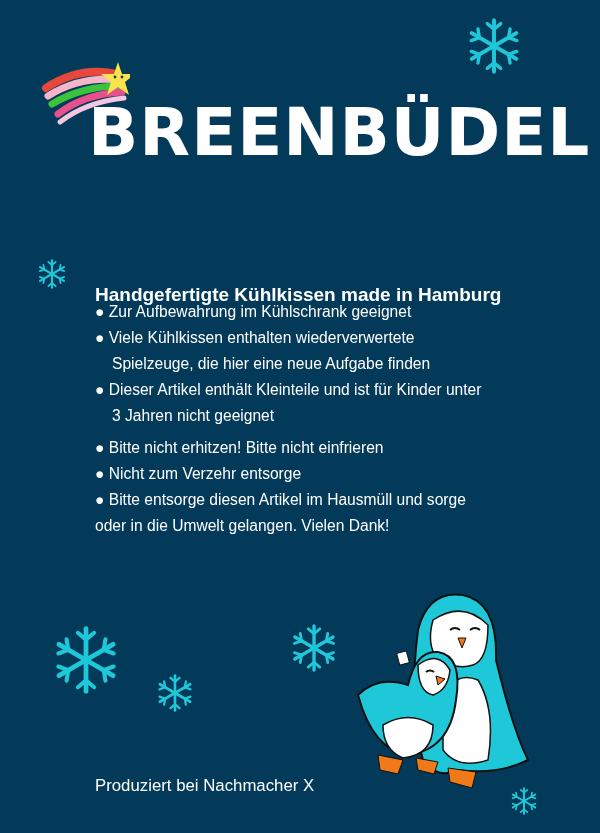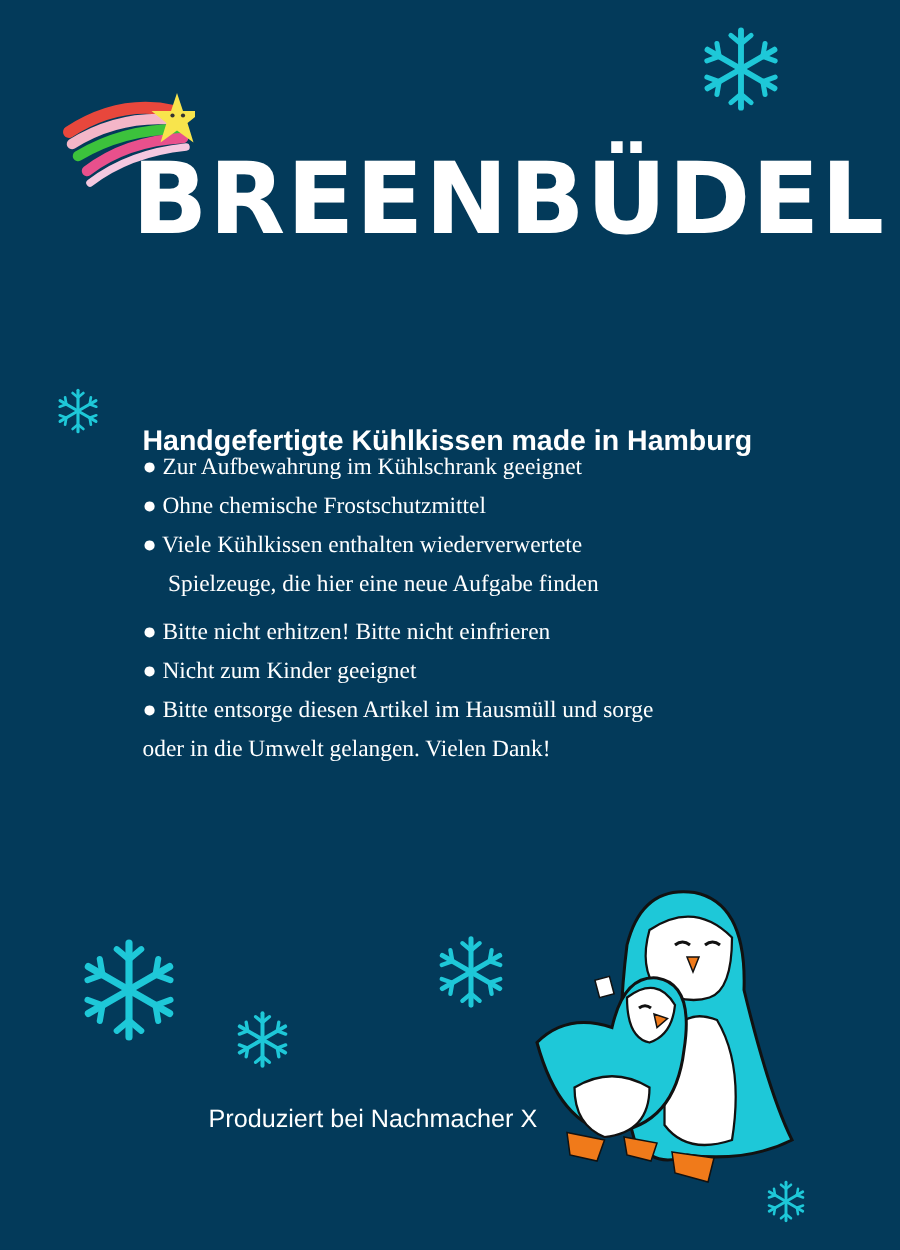--- a/index.html
+++ b/index.html
@@ -1,24 +1,24 @@
 <!DOCTYPE html>
 <html><head>
 <meta charset="utf-8">
 <style>
   html, body { margin:0; padding:0; }
   body { width:600px; height:833px; background:#033a5a; position:relative; overflow:hidden; font-family:"DejaVu Sans", sans-serif; color:#fff; }
   .abs { position:absolute; }
   .logo { left:88px; top:100px; font-family:"DejaVu Sans", sans-serif; font-weight:bold; font-size:66px; letter-spacing:1px; color:#fff; line-height:1; transform:scaleY(1.0);text-align:right; }
   .headline { left:95px; top:240px; font-family:"Liberation Sans", sans-serif; font-weight:bold; font-size:19px;margin-top:44px; }
-  .list { left:95px; top:299px; width:440px; font-family:Liberation Serif, serif; font-size:15.6px; line-height:26px; }
+  .list { left:95px; top:299px; width:440px; font-family:Liberation Sans, sans-serif; font-size:15.6px; line-height:26px; }
   .list .ln { white-space:nowrap; }
   .list .indent { padding-left:17px; }
   .gap { height:6px; }
-  .footer { left:95px; top:734px; font-family:"Liberation Sans", sans-serif; font-size:16.8px; line-height:24px;margin-left:44px; }
+  .footer { left:95px; top:774px; font-family:"Liberation Sans", sans-serif; font-size:16.8px; line-height:24px; }
   svg.flake { position:absolute; }
 </style>
 </head>
 <body>
 
 <svg class="abs" style="left:40px;top:52px" width="90" height="90" viewBox="0 0 90 90">
   <path d="M6 36 Q40 14 76 22" stroke="#e8473c" stroke-width="8" fill="none" stroke-linecap="round"></path>
   <path d="M8 44 Q40 24 78 28" stroke="#f4b6c8" stroke-width="7" fill="none" stroke-linecap="round"></path>
   <path d="M12 52 Q42 34 80 34" stroke="#3cc23c" stroke-width="7" fill="none" stroke-linecap="round"></path>
   <path d="M18 62 Q44 42 82 40" stroke="#e8508c" stroke-width="7" fill="none" stroke-linecap="round"></path>
@@ -30,32 +30,33 @@
 
 <div class="abs logo">BREENBÜDEL</div>
 
 <div class="abs headline">Handgefertigte Kühlkissen made in Hamburg</div>
 
 <div class="abs list">
   <div>
       <div class="ln">● Zur Aufbewahrung im Kühlschrank geeignet</div>
     </div>
   <div>
-      <div class="ln">● Ohne chemische Frostschutzmittel</div>
+      <div class="ln">● Viele Kühlkissen enthalten wiederverwertete</div>
+      <div class="ln indent">Spielzeuge, die hier eine neue Aufgabe finden</div>
     </div>
   <div>
-      <div class="ln">● Viele Kühlkissen enthalten wiederverwertete</div>
-      <div class="ln indent">Spielzeuge, die hier eine neue Aufgabe finden</div>
+      <div class="ln">● Dieser Artikel enthält Kleinteile und ist für Kinder unter</div>
+      <div class="ln indent">3 Jahren nicht geeignet</div>
     </div>
   <div class="gap"></div>
   <div>
       <div class="ln">● Bitte nicht erhitzen! Bitte nicht einfrieren</div>
     </div>
   <div>
-      <div class="ln">● Nicht zum Kinder geeignet</div>
+      <div class="ln">● Nicht zum Verzehr entsorge</div>
     </div>
   <div>
       <div class="ln">● Bitte entsorge diesen Artikel im Hausmüll und sorge</div>
       <div class="ln">oder in die Umwelt gelangen. Vielen Dank!</div>
     </div>
 </div>
 
 <div class="abs footer">
   <div>Produziert bei Nachmacher X</div>
 </div>

